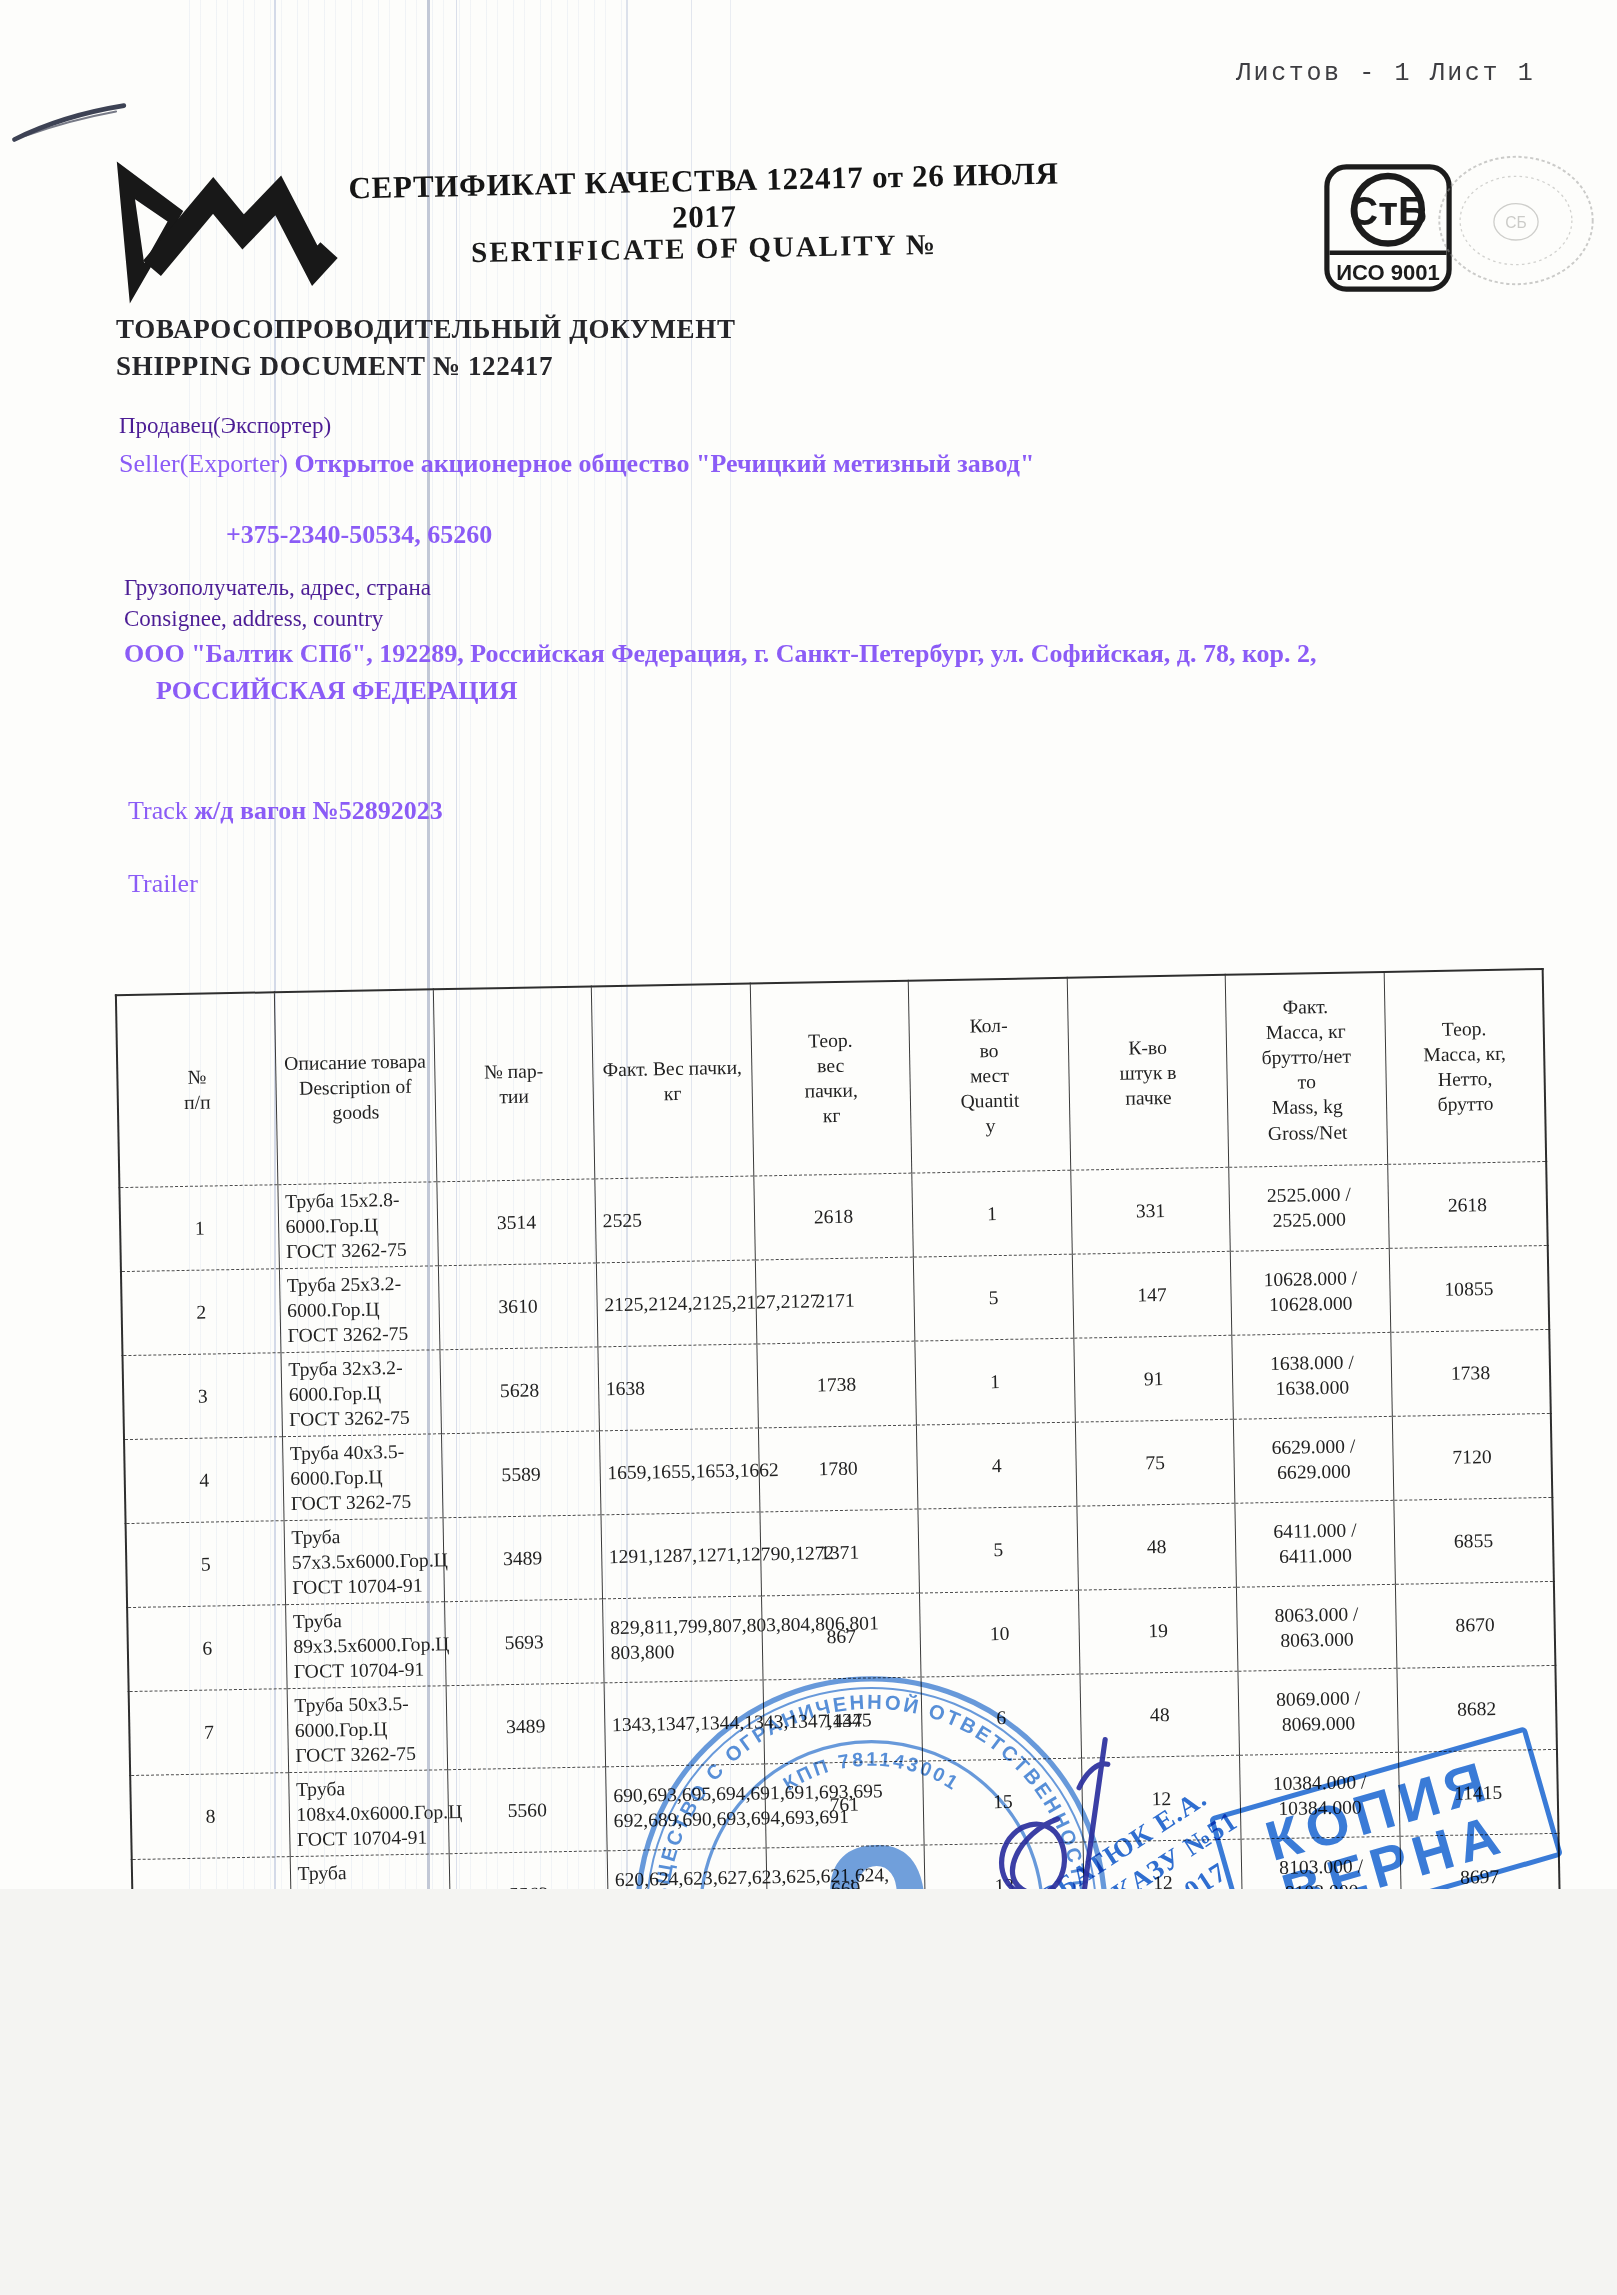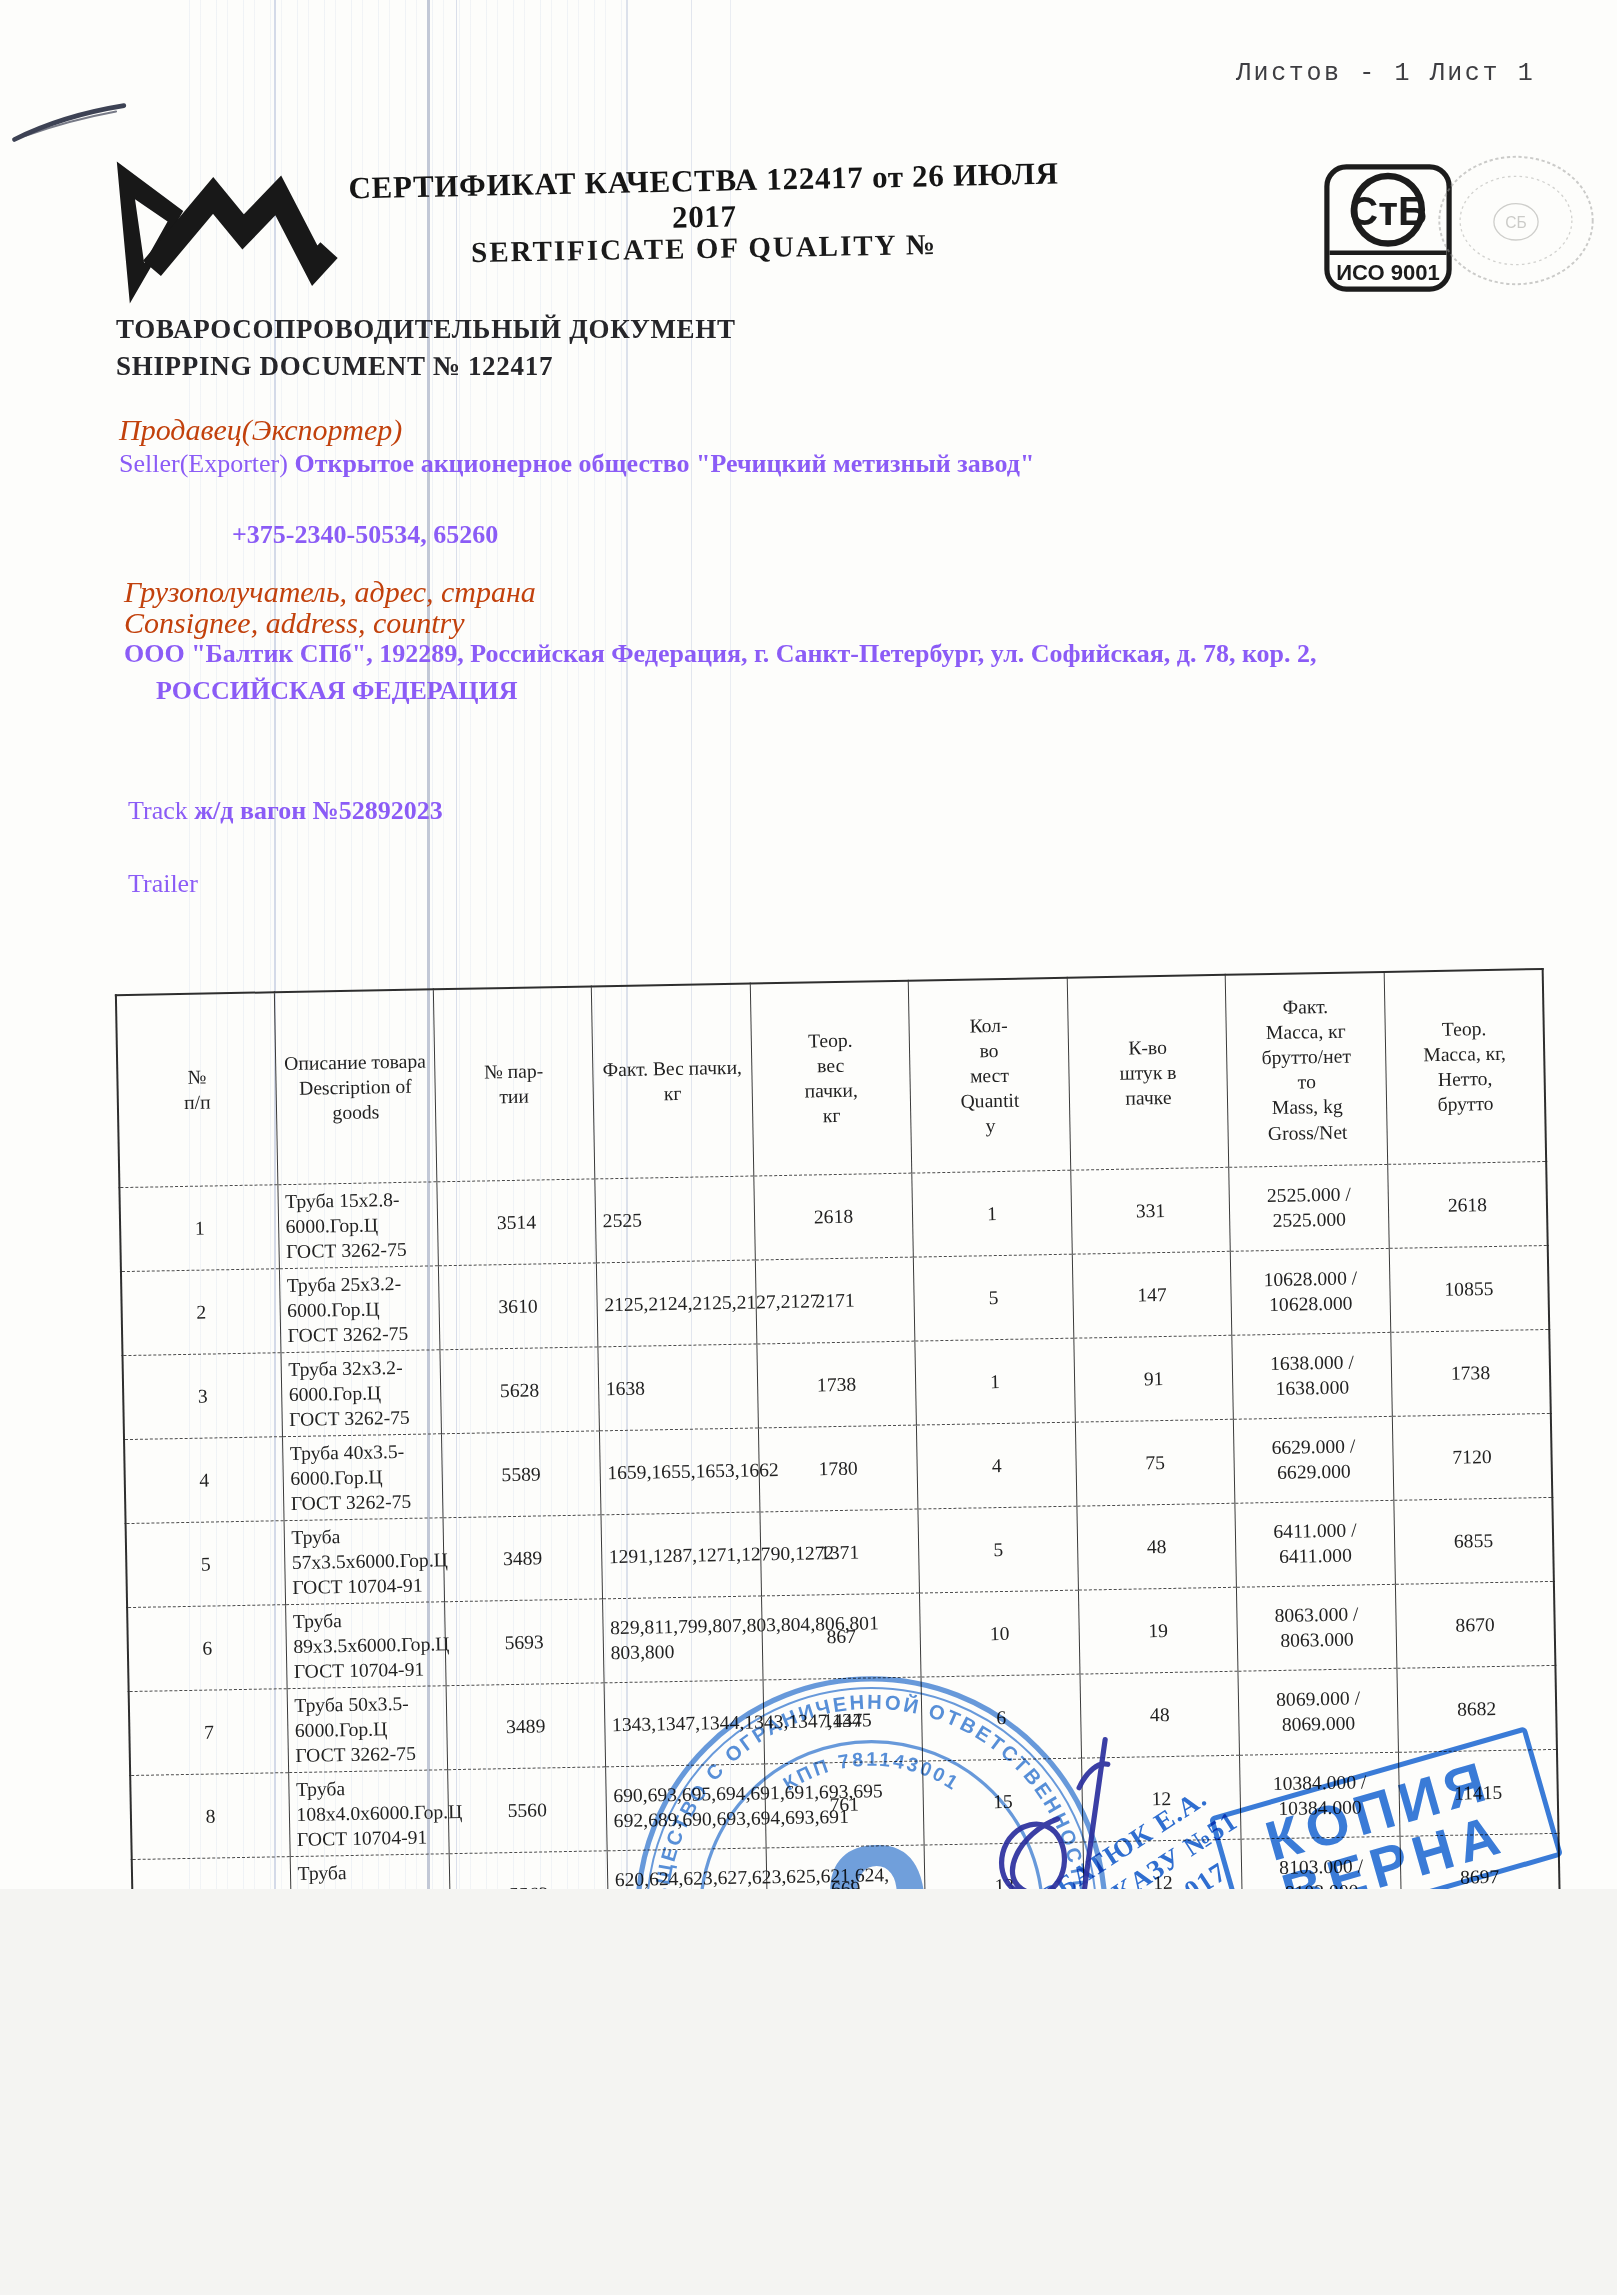--- a/index.html
+++ b/index.html
@@ -11,26 +11,26 @@
   .b{font-weight:bold;}
   
   .sheet-label{left:1236px;top:59px;font-size:25px;letter-spacing:2.6px;color:#3e3e42;}
   .title-ru{left:326px;top:163px;width:756px;text-align:center;font-size:31px;font-weight:bold;
             letter-spacing:0.7px;transform:rotate(-1.2deg);color:#151515;}
   .title-en{left:326px;top:232px;width:756px;text-align:center;font-size:29px;font-weight:bold;
             letter-spacing:2px;transform:rotate(-1deg);color:#1a1a1a;}
   .doctype1{left:116px;top:314px;font-size:27px;font-weight:bold;color:#26262a;letter-spacing:0.7px;}
   .doctype2{left:116px;top:351px;font-size:27px;font-weight:bold;color:#26262a;letter-spacing:0.7px;}
   
-  .lbl{font-size:30px;color:#c2410c;font-style:italic;}
+  .lbl{font-size:23px;color:#4c1d95;}
   .val{font-size:26px;color:#8b5cf6;}
   .seller-label{left:119px;top:413px;}
   .seller-line{left:119px;top:449px;width:1369px;}
   .seller-addr{left:226px;top:485px;}
-  .seller-phone{left:232px;top:520px;}
+  .seller-phone{left:226px;top:520px;}
   .cons-l1{left:124px;top:575px;}
   .cons-l2{left:124px;top:606px;}
   .cons-line1{left:124px;top:639px;width:1402px;}
   .cons-line2{left:124px;top:676px;margin-left:32px;}
   .contract{left:124px;top:736px;}
   .track{left:128px;top:796px;}
   .trailer{left:128px;top:827px;margin-top:42px;}
   
   .tablewrap{left:124px;top:981px;width:1429px;transform:rotate(-1.05deg);transform-origin:50% 50%;}
   table.goods{border-collapse:collapse;width:1429px;table-layout:fixed;background:transparent;}

